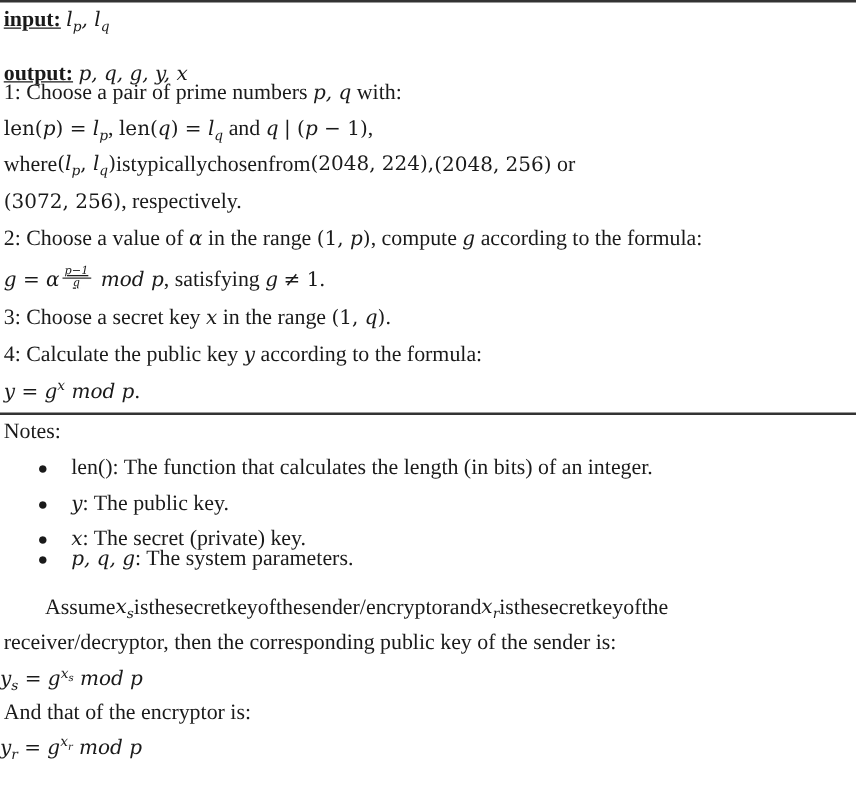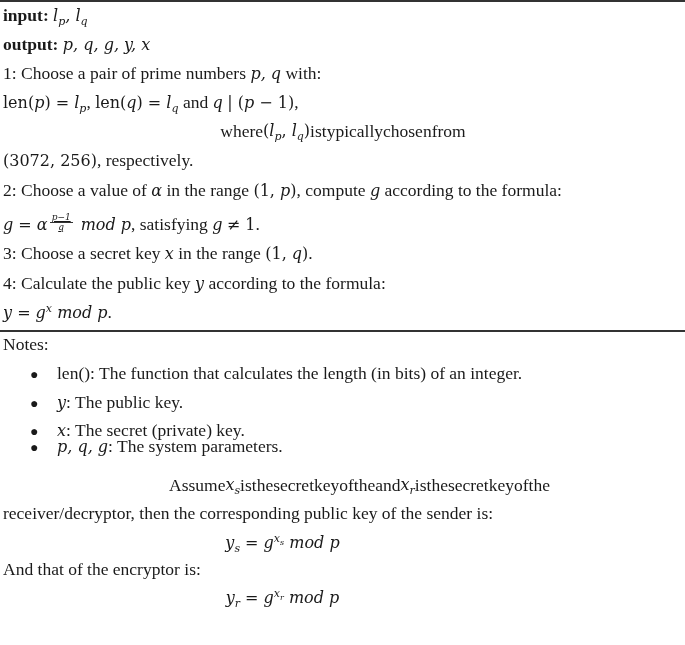--- a/index.html
+++ b/index.html
@@ -6,53 +6,55 @@
     body {
       width: 685px; height: 645px; overflow: hidden; position: relative;
       font-family: "Liberation Serif", "DejaVu Serif", serif;
       color: #1a1a1a; font-size: 17.5px;
     }
     .rule-top { position: absolute; left: 0; top: 0; width: 685px; height: 2px; background: #333; }
     .rule-mid { position: absolute; left: 0; top: 330px; width: 685px; height: 2px; background: #333; }
     .line { position: absolute; left: 3px; white-space: nowrap; line-height: 20px; }
     .math { font-family: "DejaVu Serif", "Liberation Serif", serif; font-style: italic; font-size: 16px; }
     .mathup { font-family: "DejaVu Serif", "Liberation Serif", serif; font-size: 16px; }
-    .b { font-weight: bold; }
+    .b { font-weight: bold; text-decoration: underline; }
     sub, sup { font-size: 11px; line-height: 0; }
-    .justify { position: absolute; left: 3px; width: 680px; display: flex; justify-content: center; line-height: 20px; }
+    .justify { position: absolute; left: 3px; width: 680px; display: flex; justify-content: flex-start; line-height: 20px; }
     .bullet { position: absolute; left: 30px; line-height: 20px; white-space: nowrap; }
     .bullet .dot { display: inline-block; width: 27px; font-size: 14px; }
-    .center { position: absolute; left: 0; width: 565px; text-align: center; line-height: 22px; }
+    .center { position: absolute; left: 0; width: 565px; line-height: 22px; }
     .frac { display: inline-flex; flex-direction: column; align-items: center; vertical-align: 10px; font-size: 9px; line-height: 9px; margin-left: 2px; margin-right: 8px; text-decoration: underline; }
     .frac .num { border-bottom: 1px solid #333; padding: 0 2px; }
   </style>
 </head>
 <body>
 
 <div class="rule-top"></div>
 
 <div class="line" style="top:5px">
   <span class="b">input:</span>
   <span class="math">l<sub>p</sub>, l<sub>q</sub></span>
 </div>
 
-<div class="line" style="top:34px">
+<div class="line" style="top:48px">
   <span class="b">output:</span>
   <span class="math">p, q, g, y, x</span>
 </div>
 
 <div class="line" style="top:63px">1: Choose a pair of prime numbers <span class="math">p, q</span> with:</div>
 <div class="line" style="top:92px"><span class="mathup">len(<i>p</i>) = <i>l<sub>p</sub></i></span>, <span class="mathup">len(<i>q</i>) = <i>l<sub>q</sub></i></span> and <span class="math">q</span> <span class="mathup">| (<i>p</i> − 1)</span>,</div>
 <div class="justify" style="top:121px">
   <span>where</span>
     <span class="mathup">(<i>l<sub>p</sub></i>, <i>l<sub>q</sub></i>)</span>
     <span>is</span>
     <span>typically</span>
     <span>chosen</span>
     <span>from</span>
+    <span class="mathup">(2048, 224),</span>
+    <span><span class="mathup">(2048, 256)</span> or</span>
 </div>
 <div class="line" style="top:150px"><span class="mathup">(3072, 256)</span>, respectively.</div>
 
 <div class="line" style="top:180px">2: Choose a value of <span class="math">α</span> in the range <span class="mathup">(1, <i>p</i>)</span>, compute <span class="math">g</span> according to the formula:</div>
 <div class="line" style="top:213px">
   <span class="math">g = α</span><span class="frac math">
       <span class="num">p−1</span>
       <span>q</span>
     </span><span class="math">mod p</span>, satisfying <span class="math">g</span> <span class="mathup">≠ 1</span>.
 </div>
@@ -73,20 +75,21 @@
 
 <div class="justify" style="top:475px; left:36px; width:647px">
   <span>Assume</span>
     <span class="math">x<sub>s</sub></span>
     <span>is</span>
     <span>the</span>
     <span>secret</span>
     <span>key</span>
     <span>of</span>
     <span>the</span>
+    <span>sender/encryptor</span>
     <span>and</span>
     <span class="math">x<sub>r</sub></span>
     <span>is</span>
     <span>the</span>
     <span>secret</span>
     <span>key</span>
     <span>of</span>
     <span>the</span>
 </div>
 <div class="line" style="top:503px">receiver/decryptor, then the corresponding public key of the sender is:</div>

